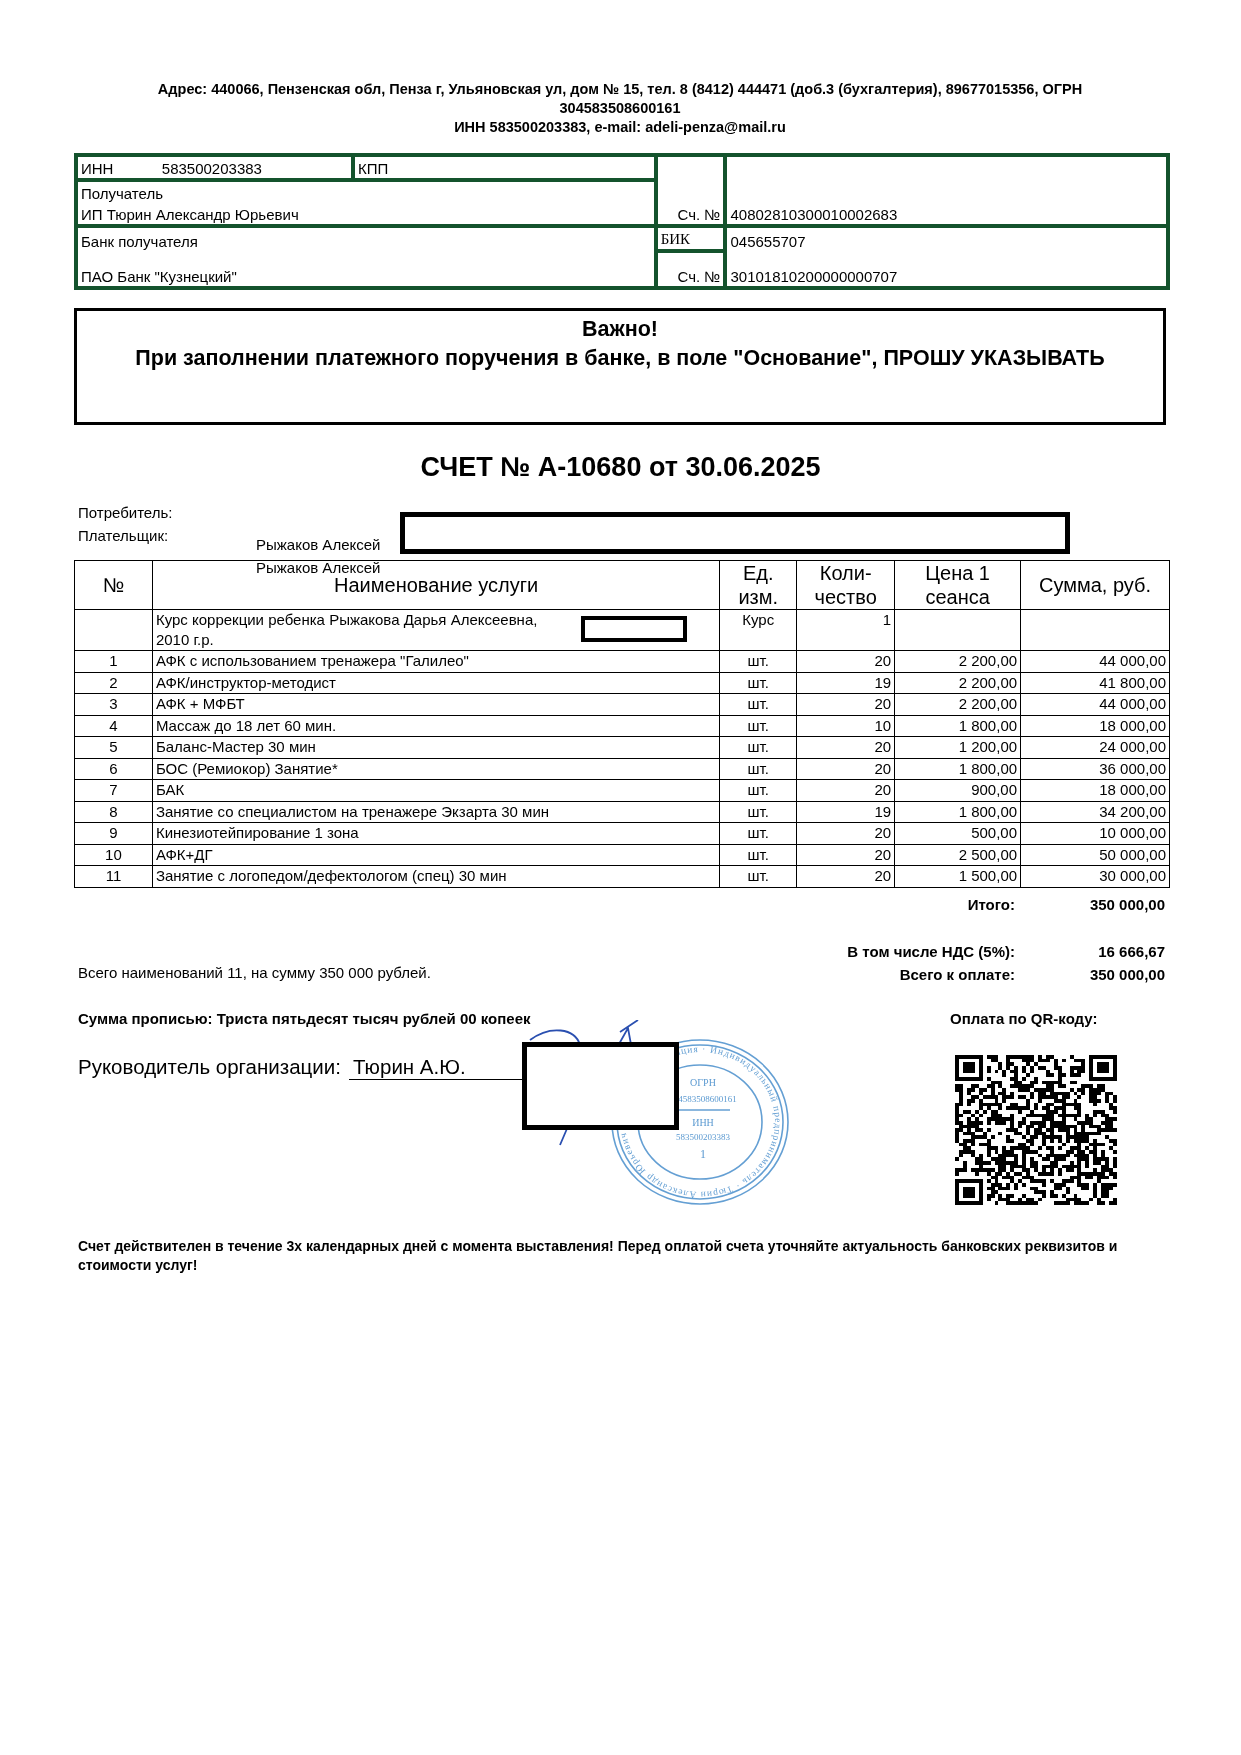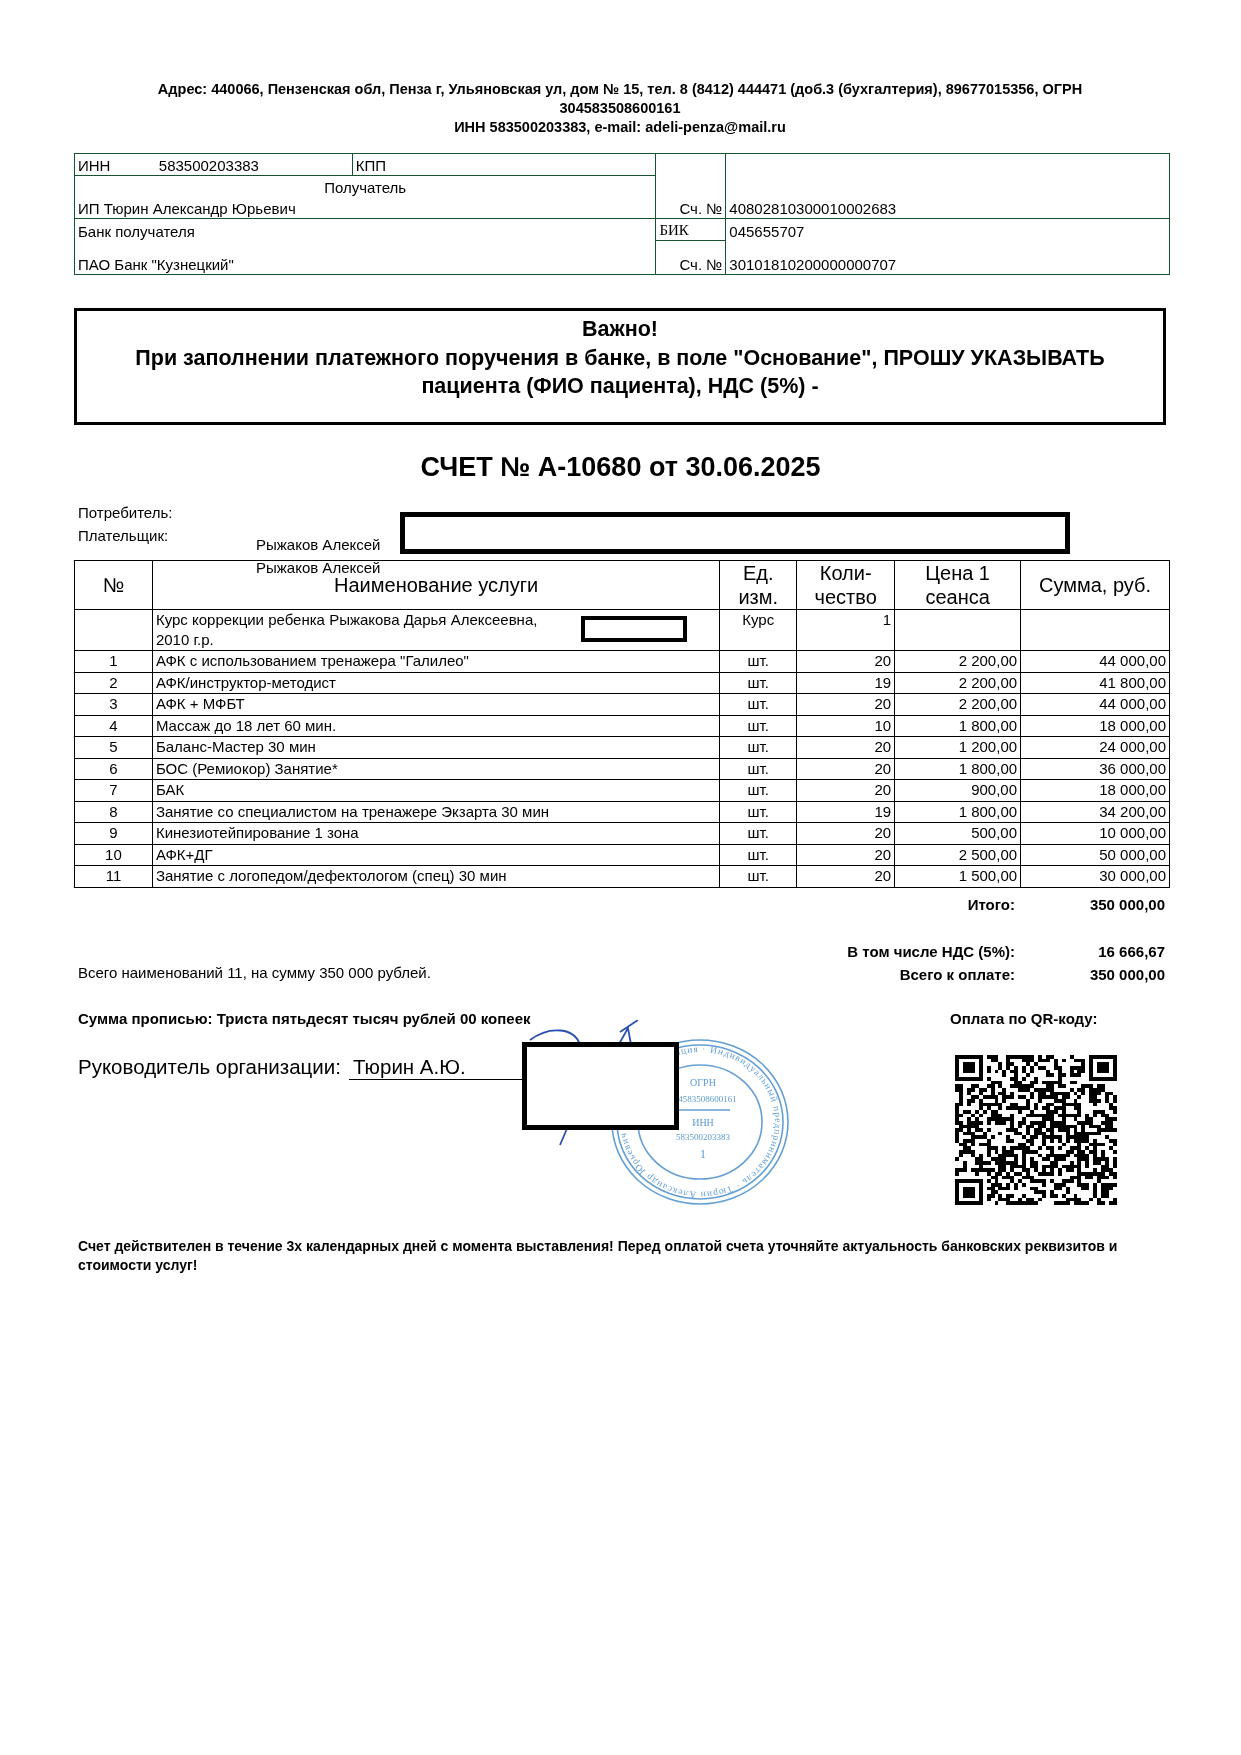--- a/index.html
+++ b/index.html
@@ -10,21 +10,21 @@
     .abs { position: absolute; }
     .header {
       left: 70px; width: 1100px; top: 80px; text-align: center;
       font-weight: bold; font-size: 14.5px; line-height: 19px;
     }
     
     table.bank {
       position: absolute; left: 74px; top: 153px; width: 1096px;
       border-collapse: collapse; font-size: 15px;
     }
-    table.bank td { border: 1px solid #14532d; padding: 0 3px; vertical-align: bottom; height: 21px; line-height: 19px; }
+    table.bank td { border: 4px solid #14532d; padding: 0 3px; vertical-align: bottom; height: 21px; line-height: 19px; }
     table.bank td.nb-top { border-top: none; }
     table.bank td.nb-bottom { border-bottom: none; }
     .important {
       left: 74px; top: 308px; width: 1092px; height: 117px;
       border: 3px solid #000; text-align: center; font-weight: bold;
       font-size: 21.5px; line-height: 28.5px; box-sizing: border-box; padding-top: 4px;
     }
     .invoice-title {
       left: 0; width: 1241px; top: 452px; text-align: center;
       font-weight: bold; font-size: 27px;
@@ -81,21 +81,21 @@
       <span>583500203383</span>
     </td>
     <td>
       <span>КПП</span>
       <span></span>
     </td>
     <td class="nb-bottom"></td>
     <td class="nb-bottom"></td>
   </tr>
   <tr>
-    <td colspan="2" style="border-bottom:none;text-align:center;">
+    <td colspan="2" style="border-bottom:none;">
       <span>Получатель</span>
     </td>
     <td class="nb-top nb-bottom"></td>
     <td class="nb-top nb-bottom"></td>
   </tr>
   <tr>
     <td colspan="2" style="border-top:none;">
       <span>ИП Тюрин Александр Юрьевич</span>
     </td>
     <td class="nb-top" style="text-align:right;">
@@ -126,21 +126,20 @@
     <td class="nb-top" style="height:33px;">
       <span>30101810200000000707</span>
     </td>
   </tr>
 </tbody>
   </table>
 
 <div class="abs important">
   <div>Важно!</div>
   <div>При заполнении платежного поручения в банке, в поле "Основание", ПРОШУ УКАЗЫВАТЬ</div>
-  <div>пациента (ФИО пациента), НДС (5%) -</div>
 </div>
 
 <div class="abs invoice-title">СЧЕТ № А-10680 от 30.06.2025</div>
 
 <div class="abs party party-label" style="top:503px;">Потребитель:</div>
 <div class="abs party party-value" style="top:503px;">Рыжаков Алексей</div>
 <div class="abs party party-label" style="top:526px;">Плательщик:</div>
 <div class="abs party party-value" style="top:526px;">Рыжаков Алексей</div>
 <div class="abs redact" style="left:400px;top:512px;width:670px;height:42px;"></div>
 

